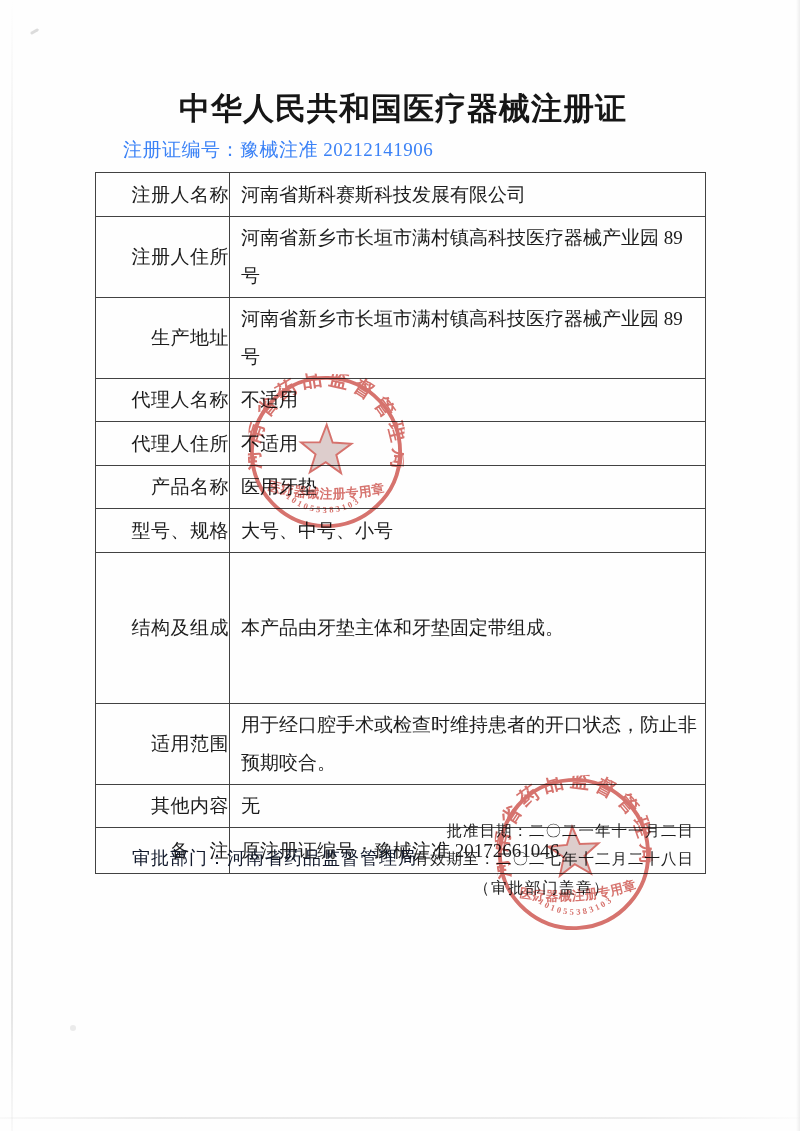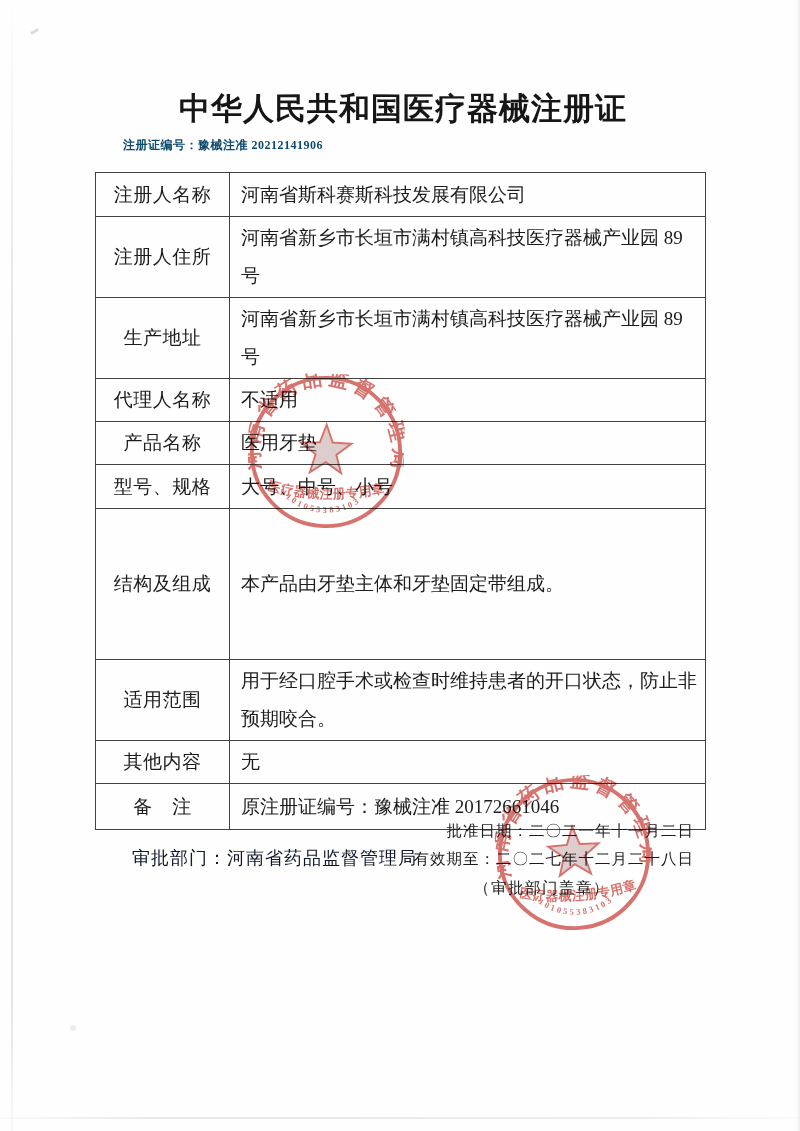--- a/index.html
+++ b/index.html
@@ -44,42 +44,41 @@
     text-align: center;
     font-size: 31px;
     font-weight: bold;
     letter-spacing: 1px;
     color: #161616;
     padding-left: 15px;
   }
   .reg-line {
     position: absolute;
     left: 123px; top: 137px;
-    font-size: 12px;
+    font-size: 19px;
     letter-spacing: 0.5px;
-    color: #0c4a6e;
-    font-weight: bold;
+    color: #3b82f6;
   }
 
   table.cert-table {
     position: absolute;
     left: 95px; top: 172px;
     width: 611px;
     border-collapse: collapse;
     table-layout: fixed;
   }
   table.cert-table td {
     border: 1px solid #424242;
     font-size: 19px;
     color: #1c1c1c;
     vertical-align: middle;
   }
   td.lbl {
     width: 134px;
-    text-align: center;
+    text-align: right;
     letter-spacing: 0.5px;
   }
   td.val {
     padding: 2px 8px 2px 11px;
     line-height: 38px;
   }
   tr.rh-a  { height: 44px; }
   tr.rh-b  { height: 43px; }
   tr.rh-tall { height: 151px; }
   tr.rh-mid  { height: 78px; }
@@ -147,20 +146,24 @@
       <tr class="rh-a">
         <td class="lbl">注册人住所</td>
         <td class="val">河南省新乡市长垣市满村镇高科技医疗器械产业园 89 号</td>
       </tr>
       <tr class="rh-b">
         <td class="lbl">生产地址</td>
         <td class="val">河南省新乡市长垣市满村镇高科技医疗器械产业园 89 号</td>
       </tr>
       <tr class="rh-b">
         <td class="lbl">代理人名称</td>
+        <td class="val">不适用</td>
+      </tr>
+      <tr class="rh-a">
+        <td class="lbl">代理人住所</td>
         <td class="val">不适用</td>
       </tr>
       <tr class="rh-b">
         <td class="lbl">产品名称</td>
         <td class="val">医用牙垫</td>
       </tr>
       <tr class="rh-a">
         <td class="lbl">型号、规格</td>
         <td class="val">大号、中号、小号</td>
       </tr>

